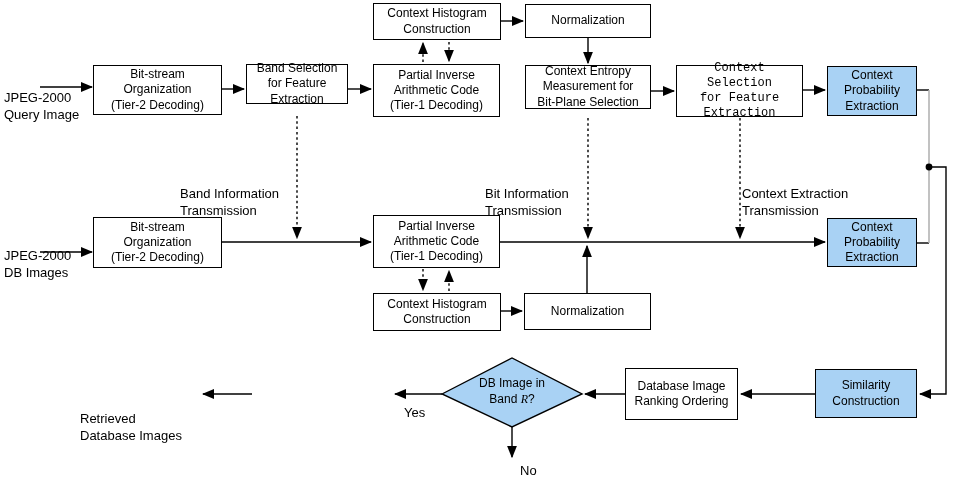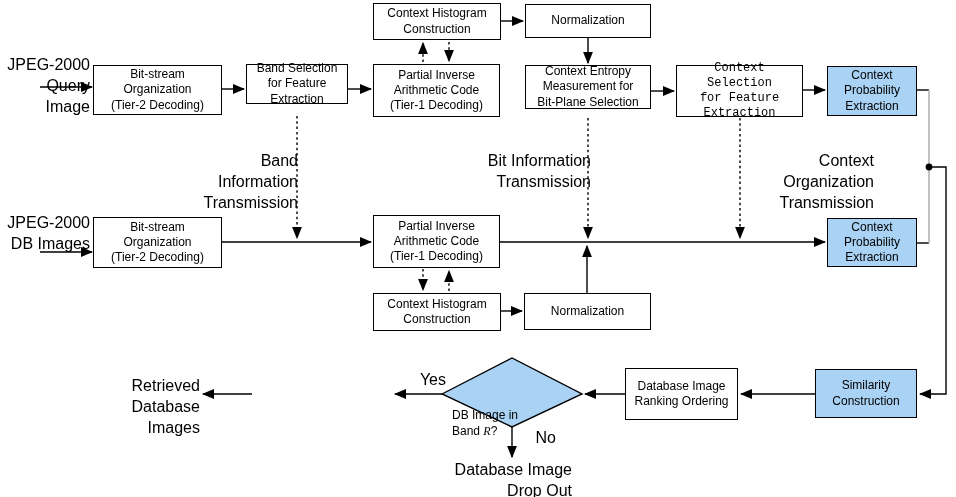--- a/index.html
+++ b/index.html
@@ -8,25 +8,25 @@
   svg.wires { position:absolute; left:0; top:0; width:956px; height:497px; }
   .box {
     position:absolute; box-sizing:border-box;
     border:1.4px solid #000; background:#fff;
     display:flex; align-items:center; justify-content:center;
     text-align:center; white-space:pre-line;
     font-size:12px; line-height:1.26; padding:1px 2px;
   }
   .blue { background: var(--hl, #a9d2f4); }
   .flabel {
-    position:absolute; text-align:right; white-space:pre-line;
-    font-size:16px; line-height:1.3;
+    position:absolute; text-align:left; white-space:pre-line;
+    font-size:13px; line-height:1.3;margin-top:35px;
   }
   .decision-text {
-    position:absolute; text-align:left; font-size:12px; line-height:1.3;margin-top:32px;
+    position:absolute; text-align:center; font-size:12px; line-height:1.3;
   }
   .it { font-style:italic; font-family:"Liberation Serif", serif; }
   .wire { stroke:#000; stroke-width:1.4; fill:none; }
   .wire.dashed { stroke-dasharray:2.5 2.8; }
   .wire.gray { stroke:#b3b3b3; stroke-width:1.6; }
   .hl-fill { fill: var(--hl, #a9d2f4); stroke:#000; stroke-width:1.4; }
   .dot { fill:#000; }
 </style>
 </head>
 <body>
@@ -104,21 +104,21 @@
 for Feature
 Extraction</div>
   <div class="box blue" style="left:827px; top:66px; width:90px; height:50px;">Context
 Probability
 Extraction</div>
 
   <div class="flabel" style="left:180px; top:151px; width:118px;">Band Information
 Transmission</div>
   <div class="flabel" style="left:485px; top:151px; width:106px;">Bit Information
 Transmission</div>
-  <div class="flabel" style="left:742px; top:151px; width:132px;">Context Organization
+  <div class="flabel" style="left:742px; top:151px; width:132px;">Context Extraction
 Transmission</div>
 
   <div class="box" style="left:93px; top:217px; width:129px; height:51px;">Bit-stream
 Organization
 (Tier-2 Decoding)</div>
   <div class="box" style="left:373px; top:215px; width:127px; height:53px;">Partial Inverse
 Arithmetic Code
 (Tier-1 Decoding)</div>
   <div class="box blue" style="left:827px; top:218px; width:90px; height:49px;">Context
 Probability

